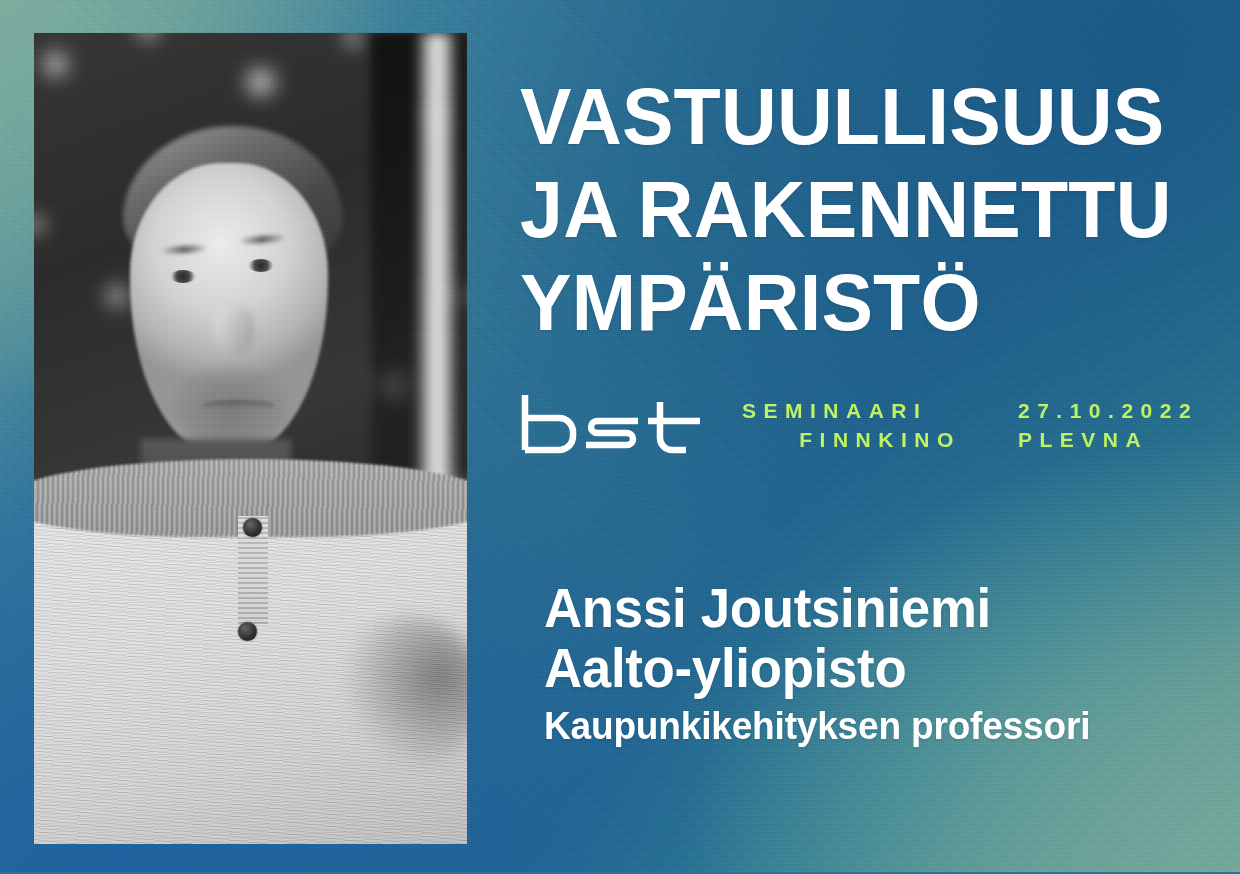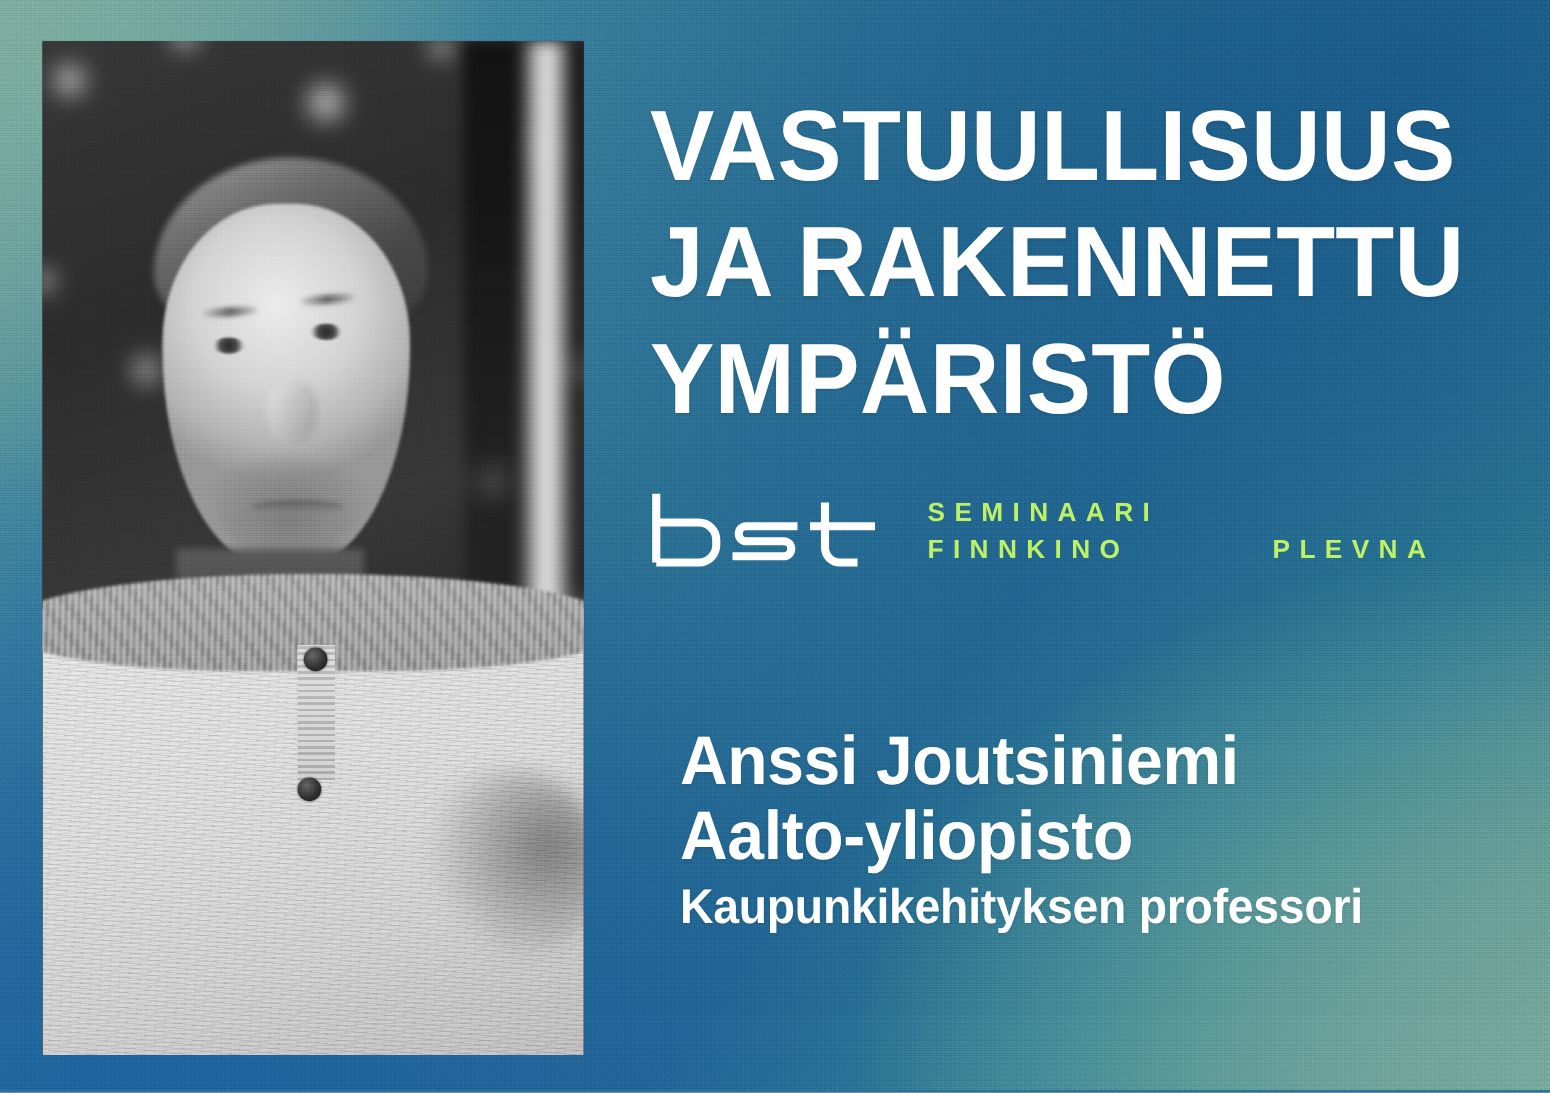--- a/index.html
+++ b/index.html
@@ -203,21 +203,21 @@
     font-weight:700;
     font-size:21px;
     line-height:29px;
     letter-spacing:7.5px;
     padding-top:4px;
     white-space:nowrap;
   }
   .meta-line { display:flex; }
   .meta-line .lead { display:inline-block; }
   .meta-line.l1 .lead { width:276px; }
-  .meta-line.l2 .lead { width:276px; }
+  .meta-line.l2 .lead { width:276px;text-align:center; }
 
   .speaker {
     position:absolute;
     left:544px; top:578px;
     color:#ffffff;
   }
   .speaker-name {
     display:block;
     font-family:"Liberation Sans", sans-serif;
     font-weight:700;
@@ -289,20 +289,21 @@
 
         <path d="M118 29 h-41 a6 6 0 0 0 0 12 h30 a6 6 0 0 1 0 12 h-41"></path>
 
         <path d="M140 10 V46 a12 12 0 0 0 12 12 h14"></path>
         <path d="M128 29 h52"></path>
       </g>
     </svg>
     <div class="event-meta">
       <div class="meta-line l1">
         <span class="lead">SEMINAARI</span>
+        <span>27.10.2022</span>
       </div>
       <div class="meta-line l2">
         <span class="lead">FINNKINO</span>
         <span>PLEVNA</span>
       </div>
     </div>
   </div>
 
   <div class="speaker">
     <span class="speaker-name">Anssi Joutsiniemi</span>

